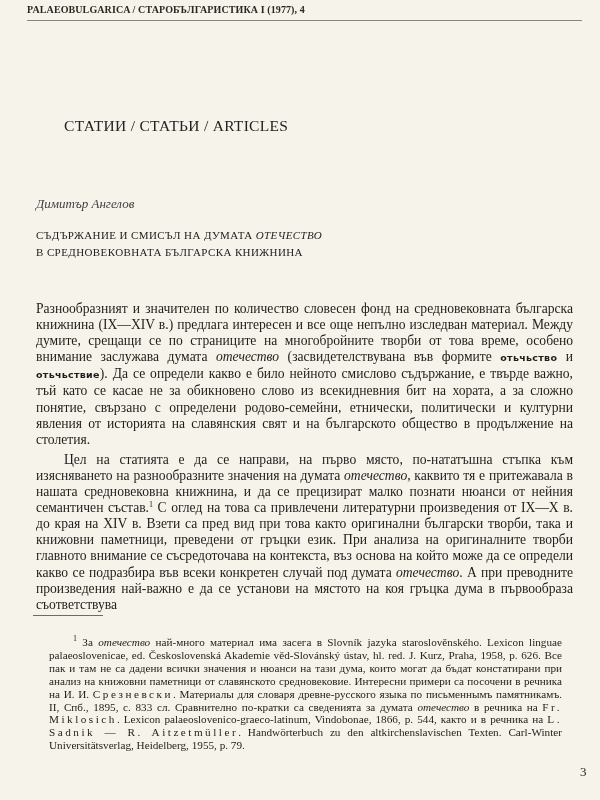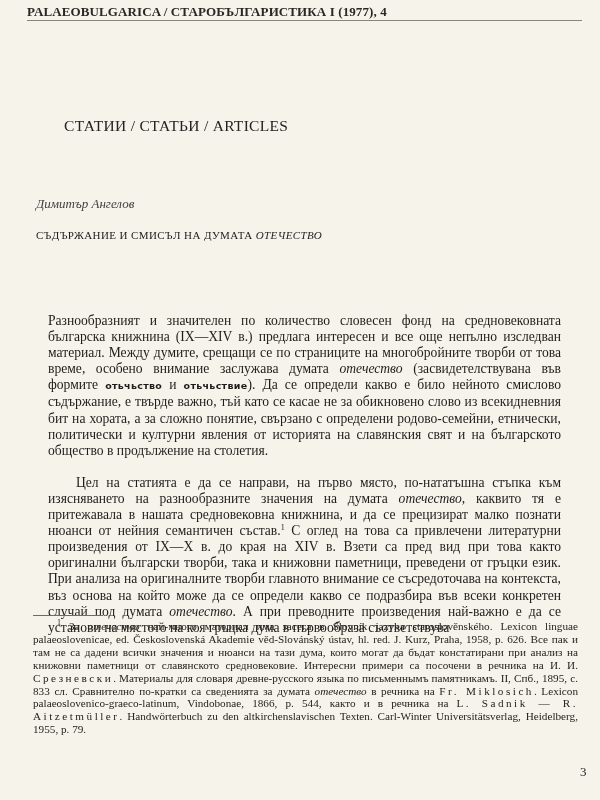--- a/index.html
+++ b/index.html
@@ -6,21 +6,21 @@
   body {
     width: 600px; height: 800px; overflow: hidden;
     background: #f6f3ea;
     font-family: "Liberation Serif", "DejaVu Serif", serif;
     color: #1e1c1a;
     position: relative;
   }
   .running-head {
     position: absolute; left: 27px; top: 4px;
     font-family: "Liberation Serif", serif;
-    font-size: 13px; font-weight: bold; letter-spacing: 0.1px;
+    font-size: 10px; font-weight: bold; letter-spacing: 0.1px;
     color: #2a2724;
   }
   .head-rule {
     position: absolute; left: 27px; top: 20px; width: 555px;
     border-top: 1px solid #8a857c;
   }
   .section-label {
     position: absolute; left: 35px; top: 117px;
     font-size: 15.5px; letter-spacing: 0.3px; color: #222; margin-left: 29px;
   }
@@ -31,53 +31,54 @@
   .title {
     position: absolute; left: 36px; top: 227px;
     font-size: 11px; line-height: 17px; letter-spacing: 0.4px; color: #222;
   }
   .title i { font-style: italic; }
   .body-text {
     position: absolute; left: 32px; top: 297px; width: 545px;
     font-size: 13.6px; line-height: 16.1px; text-align: justify;
     color: #1f1d1b;
   }
-  .body-text p { margin: 16px; text-align: justify; }
+  .body-text p { margin: 4px; text-align: justify; }
   .body-text p.indent { text-indent: 28px; }
   .body-text i { font-style: italic; }
   .oldslav { font-family: "DejaVu Sans", sans-serif; font-size: 9.5px; font-weight: bold; letter-spacing: 0.3px; }
   sup { font-size: 8px; line-height: 0; vertical-align: 5px; }
   .fn-rule {
     position: absolute; left: 33px; top: 615px; width: 70px;
     border-top: 1px solid #6f6a62;
   }
   .footnote {
     position: absolute; left: 33px; top: 620px; width: 545px;
     font-size: 11.2px; line-height: 12.9px; text-align: justify; color: #262320;
   }
-  .footnote p { margin: 0; text-indent: 24px; text-align: justify; }
+  .footnote p { margin: 16px; text-indent: 24px; text-align: justify; }
   .footnote i { font-style: italic; }
   .spaced { letter-spacing: 2.5px; }
   .page-number {
     position: absolute; left: 580px; top: 764px;
     font-size: 13px; color: #222;
   }
 </style>
 </head>
 <body>
 
 <div class="running-head">PALAEOBULGARICA / СТАРОБЪЛГАРИСТИКА I  (1977), 4</div>
 <div class="head-rule"></div>
 
 <div class="section-label">СТАТИИ / СТАТЬИ / ARTICLES</div>
 
 <div class="author">Димитър Ангелов</div>
 
 <div class="title">
   <div><span>СЪДЪРЖАНИЕ И СМИСЪЛ НА ДУМАТА </span><i>ОТЕЧЕСТВО</i></div>
+  <div>В СРЕДНОВЕКОВНАТА БЪЛГАРСКА КНИЖНИНА</div>
 </div>
 
 <div class="body-text">
   <p><span>Разнообразният и значителен по количество словесен фонд на средновековната българска книжнина (IX—XIV в.) предлага интересен и все още непълно изследван материал. Между думите, срещащи се по страниците на многобройните творби от това време, особено внимание заслужава думата </span><i>отечество</i><span> (засвидетелствувана във формите </span><span class="oldslav">отьчьство</span><span> и </span><span class="oldslav">отьчьствие</span><span>). Да се определи какво е било нейното смислово съдържание, е твърде важно, тъй като се касае не за обикновено слово из всекидневния бит на хората, а за сложно понятие, свързано с определени родово-семейни, етнически, политически и културни явления от историята на славянския свят и на българското общество в продължение на столетия.</span></p>
   <p class="indent"><span>Цел на статията е да се направи, на първо място, по-нататъшна стъпка към изясняването на разнообразните значения на думата </span><i>отечество</i><span>, каквито тя е притежавала в нашата средновековна книжнина, и да се прецизират малко познати нюанси от нейния семантичен състав.</span><sup>1</sup><span> С оглед на това са привлечени литературни произведения от IX—X в. до края на XIV в. Взети са пред вид при това както оригинални български творби, така и книжовни паметници, преведени от гръцки език. При анализа на оригиналните творби главното внимание се съсредоточава на контекста, въз основа на който може да се определи какво се подразбира във всеки конкретен случай под думата </span><i>отечество</i><span>. А при преводните произведения най-важно е да се установи на мястото на коя гръцка дума в първообраза съответствува</span></p>
 </div>
 
 <div class="fn-rule"></div>
 
 <div class="footnote">

